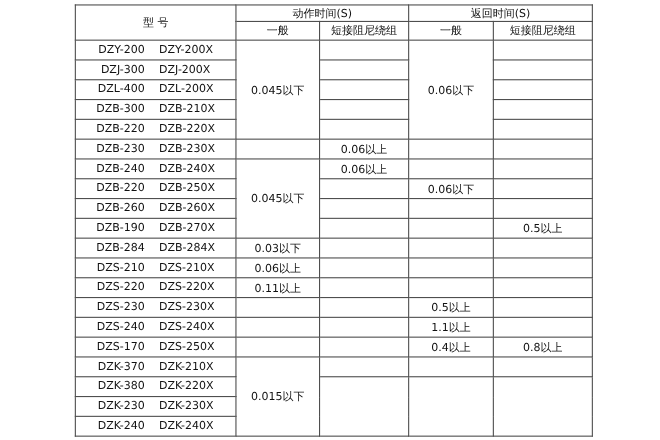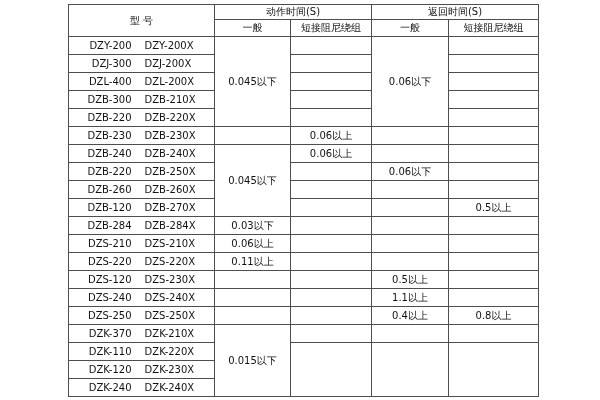--- a/index.html
+++ b/index.html
@@ -148,21 +148,21 @@
               <span>DZB-260X</span>
             </div>
           </td>
           <td></td>
           <td></td>
           <td></td>
         </tr>
         <tr>
           <td>
             <div class="model-wrap">
-              <span>DZB-120</span>
+              <span>DZB-190</span>
               <span>DZB-270X</span>
             </div>
           </td>
           <td></td>
           <td></td>
           <td>0.5以上</td>
         </tr>
         <tr>
           <td>
             <div class="model-wrap">
@@ -195,21 +195,21 @@
             </div>
           </td>
           <td>0.11以上</td>
           <td></td>
           <td></td>
           <td></td>
         </tr>
         <tr>
           <td>
             <div class="model-wrap">
-              <span>DZS-120</span>
+              <span>DZS-230</span>
               <span>DZS-230X</span>
             </div>
           </td>
           <td></td>
           <td></td>
           <td>0.5以上</td>
           <td></td>
         </tr>
         <tr>
           <td>
@@ -219,21 +219,21 @@
             </div>
           </td>
           <td></td>
           <td></td>
           <td>1.1以上</td>
           <td></td>
         </tr>
         <tr>
           <td>
             <div class="model-wrap">
-              <span>DZS-250</span>
+              <span>DZS-170</span>
               <span>DZS-250X</span>
             </div>
           </td>
           <td></td>
           <td></td>
           <td>0.4以上</td>
           <td>0.8以上</td>
         </tr>
         <tr>
           <td>
@@ -243,32 +243,32 @@
             </div>
           </td>
           <td rowspan="4">0.015以下</td>
           <td></td>
           <td></td>
           <td></td>
         </tr>
         <tr>
           <td>
             <div class="model-wrap">
-              <span>DZK-110</span>
+              <span>DZK-380</span>
               <span>DZK-220X</span>
             </div>
           </td>
           <td rowspan="3"></td>
           <td rowspan="3"></td>
           <td rowspan="3"></td>
         </tr>
         <tr>
           <td>
             <div class="model-wrap">
-              <span>DZK-120</span>
+              <span>DZK-230</span>
               <span>DZK-230X</span>
             </div>
           </td>
         </tr>
         <tr>
           <td>
             <div class="model-wrap">
               <span>DZK-240</span>
               <span>DZK-240X</span>
             </div>

